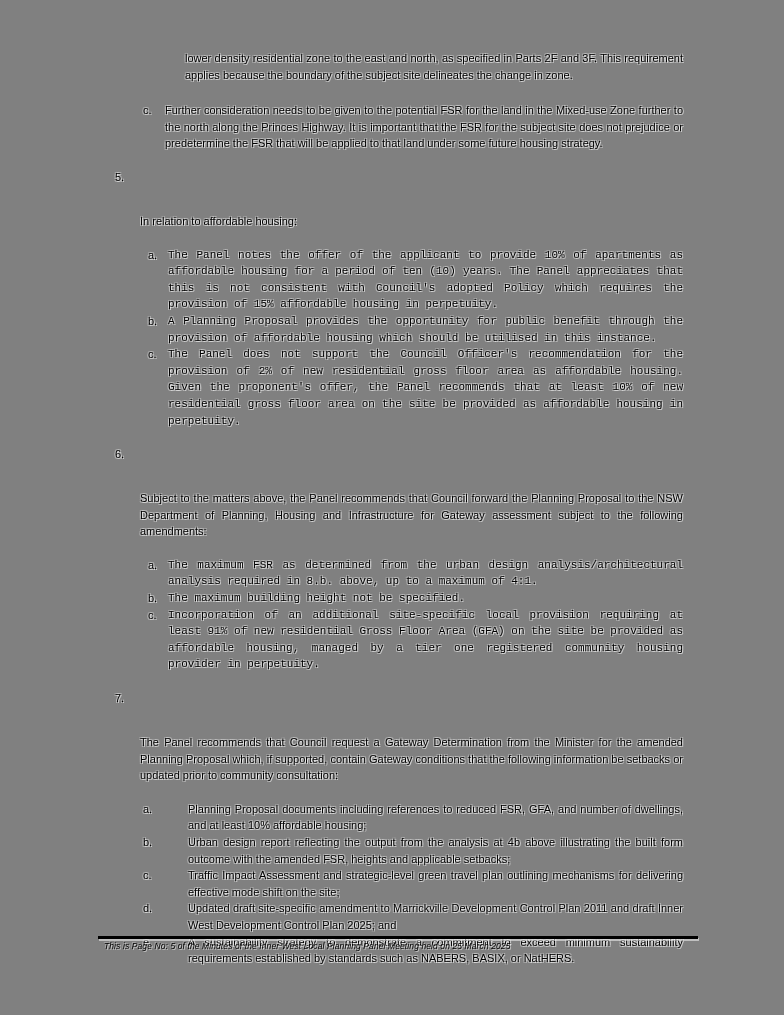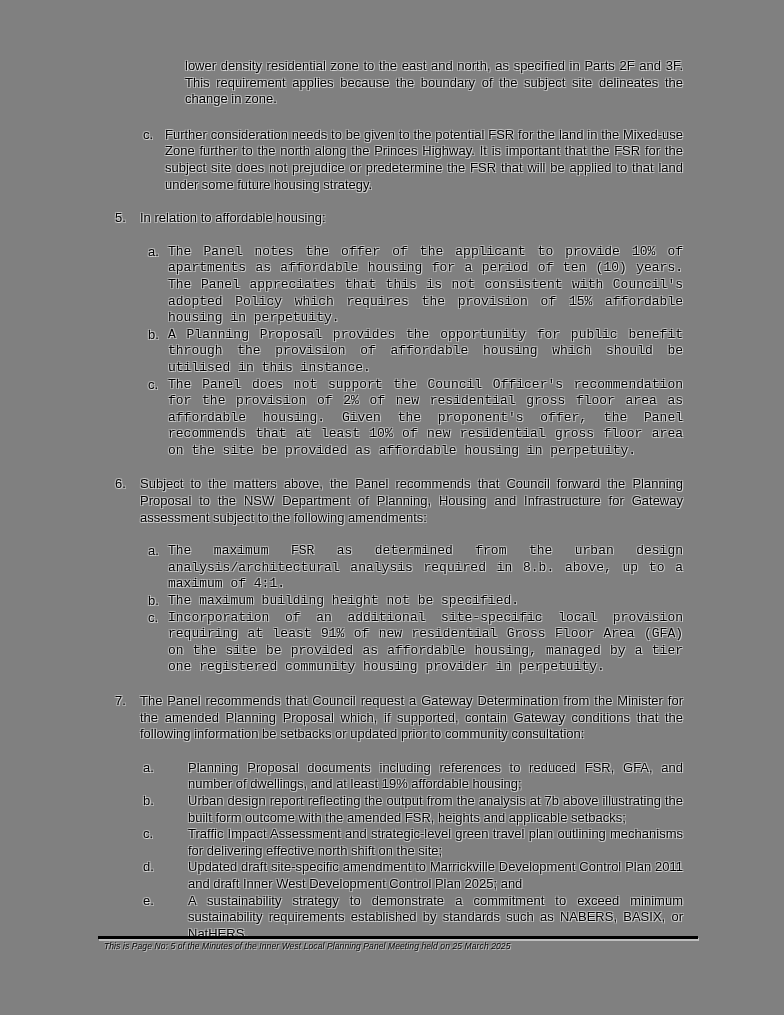--- a/index.html
+++ b/index.html
@@ -11,23 +11,23 @@
     height: 1015px;
     background: #808080;
     overflow: hidden;
     font-family: "Liberation Sans", "DejaVu Sans", sans-serif;
     color: #000000;
   }
 
   .content {
     position: absolute;
     left: 115px;
-    top: 58px;
+    top: 50px;
     width: 568px;
-    font-size: 13px;
+    font-size: 11px;
     line-height: 16.6px;
     text-align: justify;
     
     text-shadow:
       1px 1px 0 rgba(255,255,255,0.60),
       -1px 1px 0 rgba(255,255,255,0.40),
       1px -1px 0 rgba(255,255,255,0.40),
       -1px -1px 0 rgba(255,255,255,0.30);
   }
 
@@ -45,21 +45,21 @@
   }
   .orphan-item .marker { flex: 0 0 22px; }
 
   
   .num-item {
     display: flex;
     margin-top: 17px;
   }
   .num-item:first-of-type { margin-top: 0; }
   .num-item .marker { flex: 0 0 25px; }
-  .num-item .itext { flex: 1; }
+  .num-item .itext { flex: 1; margin-top: 44px; }
 
   .marker { text-align: left; }
   .itext { text-align: justify; }
 
   
   .sub-list { margin-top: 17px; }
   .sub-item {
     display: flex;
     margin-left: 33px;
   }
@@ -152,29 +152,29 @@
       </div>
     </div>
 
     <div class="num-item">
       <span class="marker">7.</span>
       <div class="itext">The Panel recommends that Council request a Gateway Determination from the Minister for the amended Planning Proposal which, if supported, contain Gateway conditions that the following information be setbacks or updated prior to community consultation:</div>
     </div>
     <div class="sub-list-wide">
       <div class="sub-item-wide">
         <span class="marker">a.</span>
-        <div class="itext">Planning Proposal documents including references to reduced FSR, GFA, and number of dwellings, and at least 19% affordable housing;</div>
+        <div class="itext">Planning Proposal documents including references to reduced FSR, GFA, and number of dwellings, and at least 10% affordable housing;</div>
       </div>
       <div class="sub-item-wide">
         <span class="marker">b.</span>
-        <div class="itext">Urban design report reflecting the output from the analysis at 7b above illustrating the built form outcome with the amended FSR, heights and applicable setbacks;</div>
+        <div class="itext">Urban design report reflecting the output from the analysis at 4b above illustrating the built form outcome with the amended FSR, heights and applicable setbacks;</div>
       </div>
       <div class="sub-item-wide">
         <span class="marker">c.</span>
-        <div class="itext">Traffic Impact Assessment and strategic-level green travel plan outlining mechanisms for delivering effective north shift on the site;</div>
+        <div class="itext">Traffic Impact Assessment and strategic-level green travel plan outlining mechanisms for delivering effective mode shift on the site;</div>
       </div>
       <div class="sub-item-wide">
         <span class="marker">d.</span>
         <div class="itext">Updated draft site-specific amendment to Marrickville Development Control Plan 2011 and draft Inner West Development Control Plan 2025; and</div>
       </div>
       <div class="sub-item-wide">
         <span class="marker">e.</span>
         <div class="itext">A sustainability strategy to demonstrate a commitment to exceed minimum sustainability requirements established by standards such as NABERS, BASIX, or NatHERS.</div>
       </div>
     </div>

